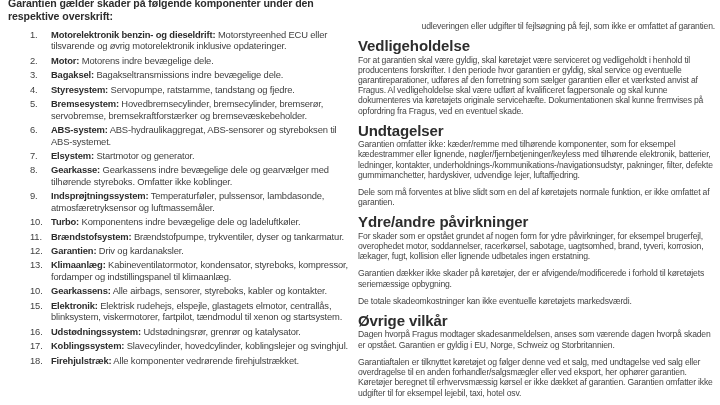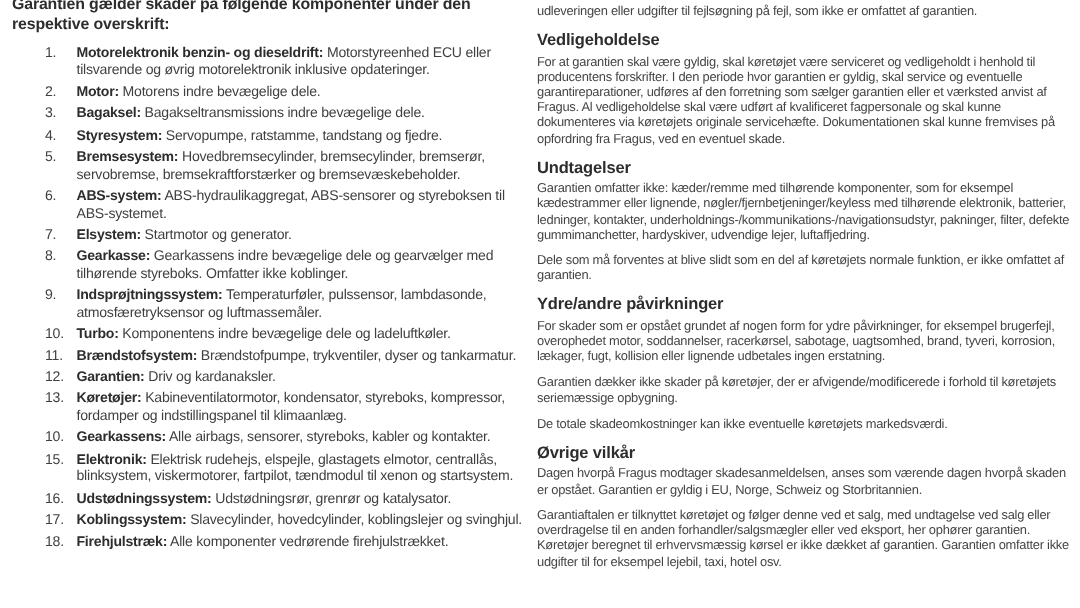--- a/index.html
+++ b/index.html
@@ -59,24 +59,24 @@
     left: 358px;
     top: 0;
     width: 357px;
     padding-top: 2px;
     color: #454545;
     font-size: 8.6px;
     line-height: 10.2px;
     letter-spacing: -0.18px;
   }
   .col-right p { margin: 0; }
-  .col-right .frag { margin-top: 0; }
+  .col-right .frag { margin-top: 19px; text-align: right; }
   .col-right section h3 {
     margin: 9px 0 2px 0;
-    font-size: 11px;
+    font-size: 15px;
     line-height: 12.4px;
     font-weight: bold;
     color: #2d2d2d;
     letter-spacing: -0.1px;
   }
   .col-right section p + p { margin-top: 7px; }
 </style>
 </head>
 <body>
 
@@ -128,21 +128,21 @@
         <li>
           <span class="num">11.</span>
           <span class="txt"><b>Brændstofsystem:</b> Brændstofpumpe, trykventiler, dyser og tankarmatur.</span>
         </li>
         <li>
           <span class="num">12.</span>
           <span class="txt"><b>Garantien:</b> Driv og kardanaksler.</span>
         </li>
         <li>
           <span class="num">13.</span>
-          <span class="txt"><b>Køretøjer:</b> Kabineventilatormotor, kondensator, styreboks, kompressor, fordamper og indstillingspanel til klimaanlæg.</span>
+          <span class="txt"><b>Klimaanlæg:</b> Kabineventilatormotor, kondensator, styreboks, kompressor, fordamper og indstillingspanel til klimaanlæg.</span>
         </li>
         <li>
           <span class="num">10.</span>
           <span class="txt"><b>Gearkassens:</b> Alle airbags, sensorer, styreboks, kabler og kontakter.</span>
         </li>
         <li>
           <span class="num">15.</span>
           <span class="txt"><b>Elektronik:</b> Elektrisk rudehejs, elspejle, glastagets elmotor, centrallås, blinksystem, viskermotorer, fartpilot, tændmodul til xenon og startsystem.</span>
         </li>
         <li>

